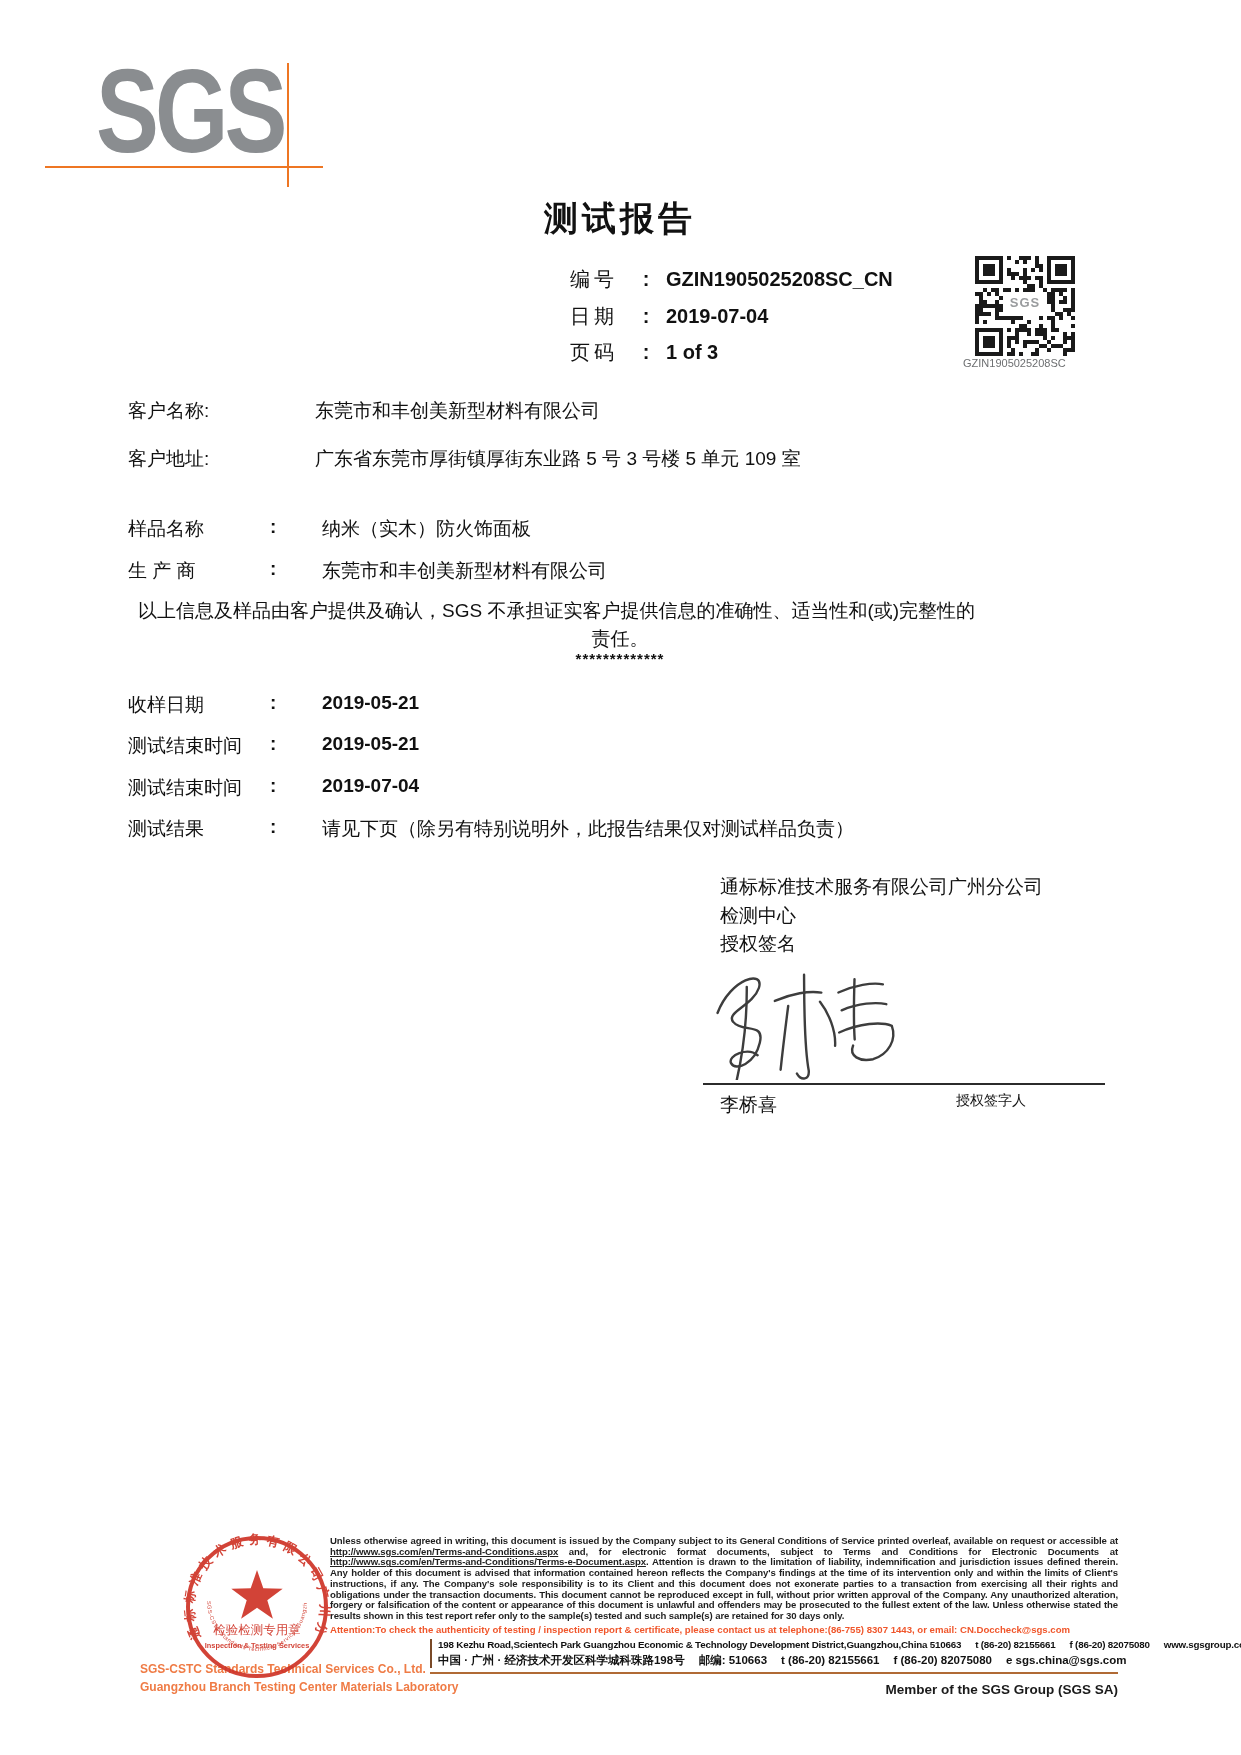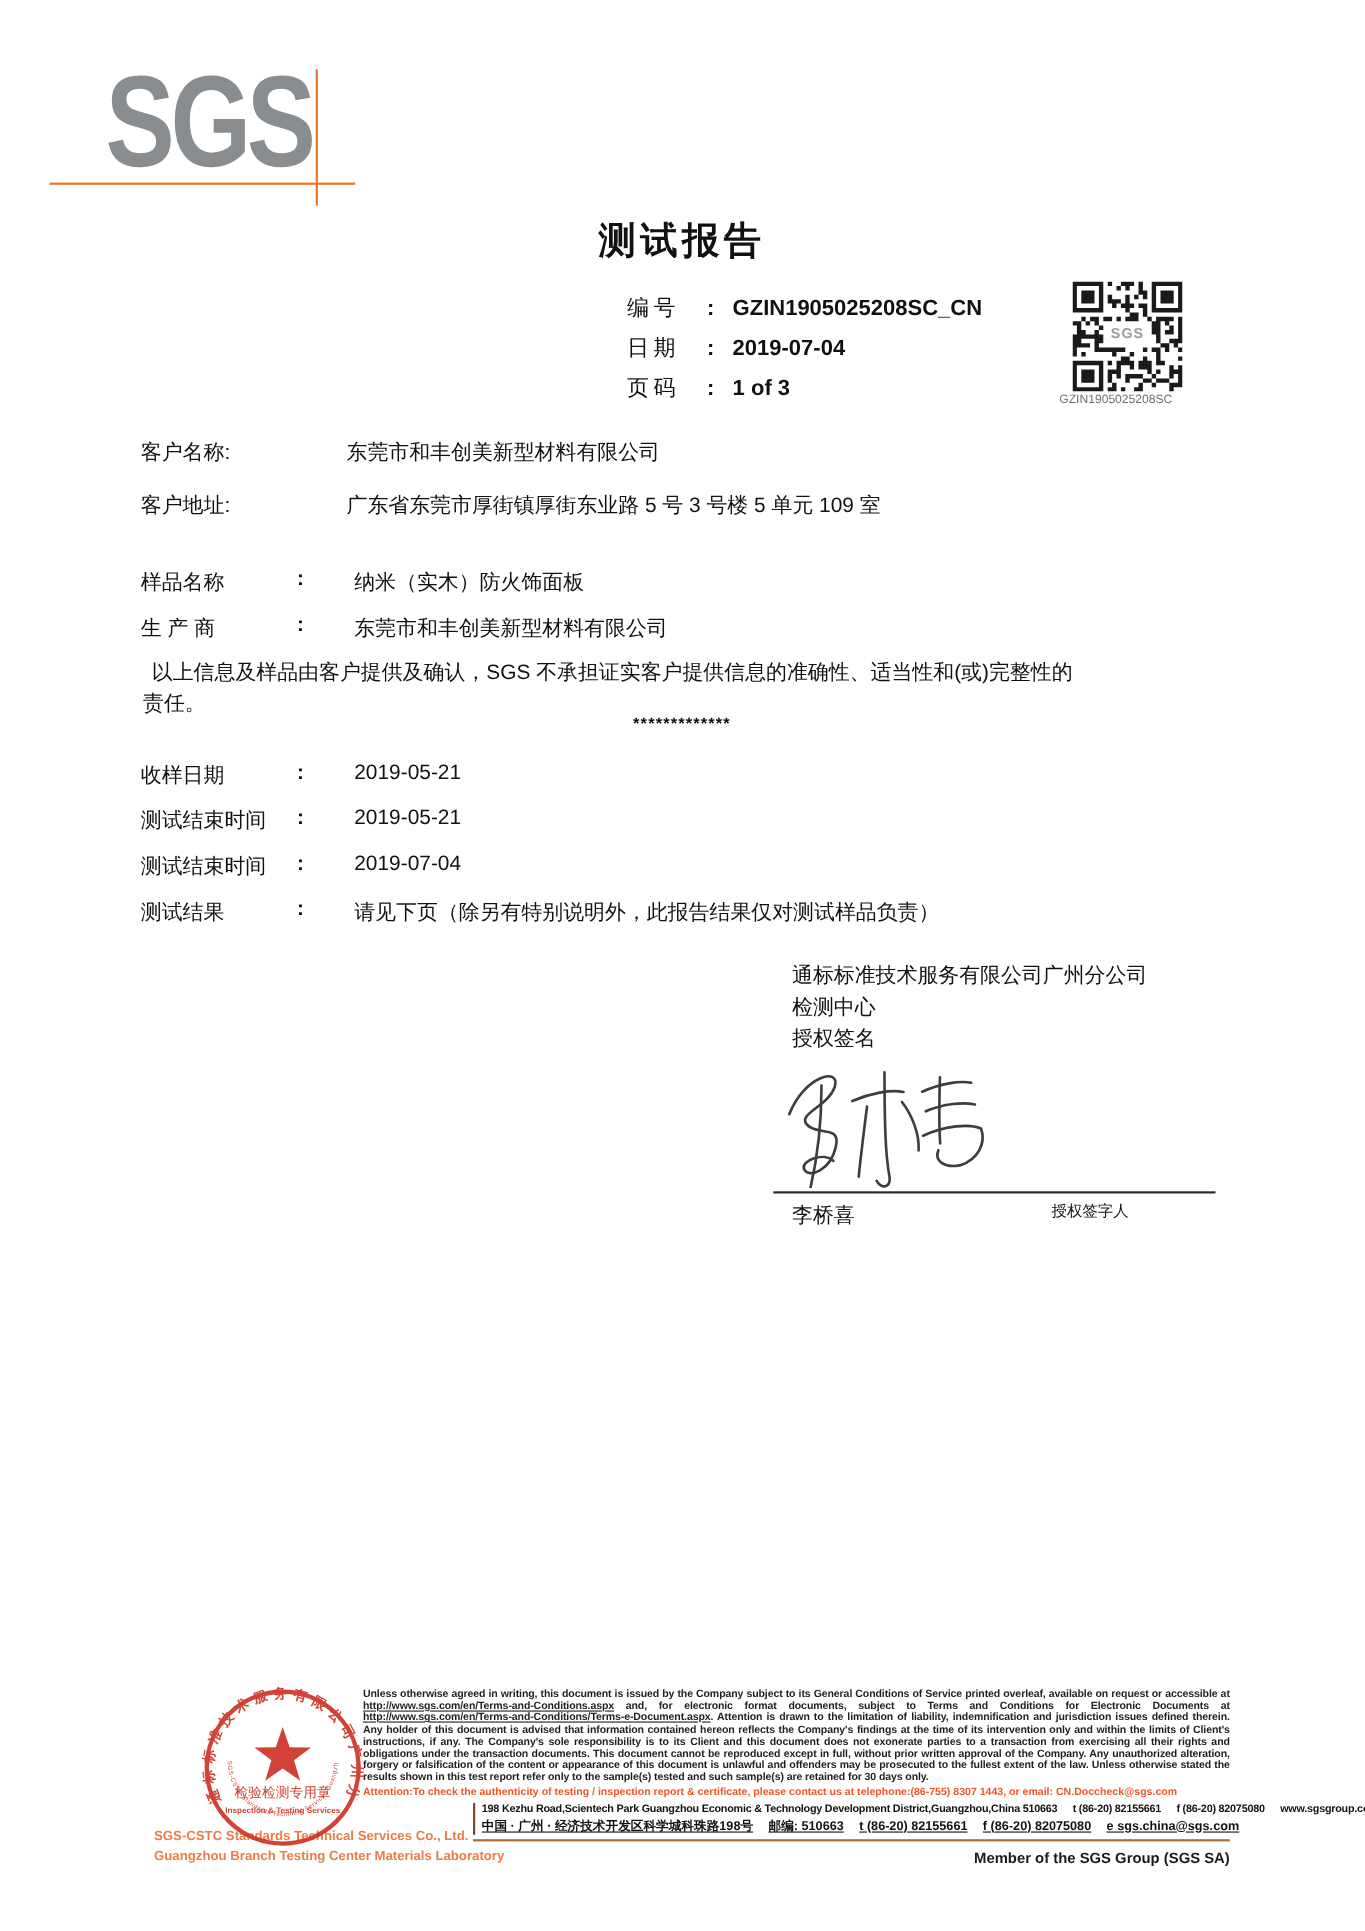--- a/index.html
+++ b/index.html
@@ -25,43 +25,43 @@
   .qr-center{position:absolute;left:975px;top:295px;width:100px;text-align:center;
     font-size:13px;font-weight:bold;color:#9a9c9e;letter-spacing:1px;}
   .qr-label{position:absolute;left:963px;top:357px;width:124px;
     font-size:11px;color:#6d6f71;}
 
   
   .lbl{position:absolute;left:128px;font-size:19px;white-space:nowrap;}
   .val{position:absolute;left:315px;font-size:19px;white-space:nowrap;}
   .colon2{position:absolute;left:270px;font-size:19px;font-weight:bold;}
   .val2{position:absolute;left:322px;font-size:19px;white-space:nowrap;}
-  .bold{font-weight:normal;}
+  .bold{font-weight:bold;}
   .disc1{position:absolute;left:138px;top:598px;width:975px;font-size:19px;white-space:nowrap;}
-  .disc2{position:absolute;left:130px;top:626px;width:980px;text-align:left;font-size:19px;}
+  .disc2{position:absolute;left:130px;top:626px;width:980px;text-align:center;font-size:19px;}
   .stars{position:absolute;left:130px;top:650px;width:980px;text-align:center;
     font-size:15px;letter-spacing:1px;font-weight:bold;}
 
   
   .signoff{position:absolute;left:720px;font-size:19px;white-space:nowrap;}
   .sig-svg{position:absolute;left:688px;top:955px;}
   .sign-rule{position:absolute;left:703px;top:1083px;width:402px;height:2px;background:#2b2b2b;}
   .signer-name{position:absolute;left:720px;top:1092px;font-size:19px;}
   .signer-title{position:absolute;left:956px;top:1092px;font-size:14px;}
 
   
   .footer{position:absolute;left:330px;top:1536px;width:788px;}
   .legal{font-size:9.6px;line-height:10.7px;font-weight:bold;color:#1f1f1f;
     text-align:justify;letter-spacing:-0.1px;}
   .legal a{color:#1f1f1f;text-decoration:underline;}
   .attn{margin-top:2px;font-size:9.6px;line-height:11px;font-weight:bold;color:#f0562b;}
   .addr-block{margin-top:4px;margin-left:100px;border-left:2px solid #7a4a28;padding-left:6px;}
   .addr-line1{font-size:9.8px;font-weight:bold;white-space:nowrap;letter-spacing:-0.2px;}
   .addr-line1 span{margin-right:14px;}
-  .addr-line2{font-size:11.5px;font-weight:bold;white-space:nowrap;margin-top:3px;text-decoration:underline;}
+  .addr-line2{font-size:11.5px;font-weight:bold;white-space:nowrap;margin-top:3px;}
   .addr-line2 span{margin-right:14px;}
   .footer-rule{margin-top:4px;margin-left:100px;height:2px;background:#b06a35;}
   .member{margin-top:8px;text-align:right;font-size:13.5px;font-weight:bold;color:#1a1a1a;}
   .co-lines{position:absolute;left:140px;top:1660px;font-size:12px;font-weight:bold;
     color:#ef7b45;line-height:18px;white-space:nowrap;}
   .stamp{position:absolute;left:178px;top:1528px;width:158px;height:158px;opacity:.92;}
 </style>
 </head>
 <body>
 

